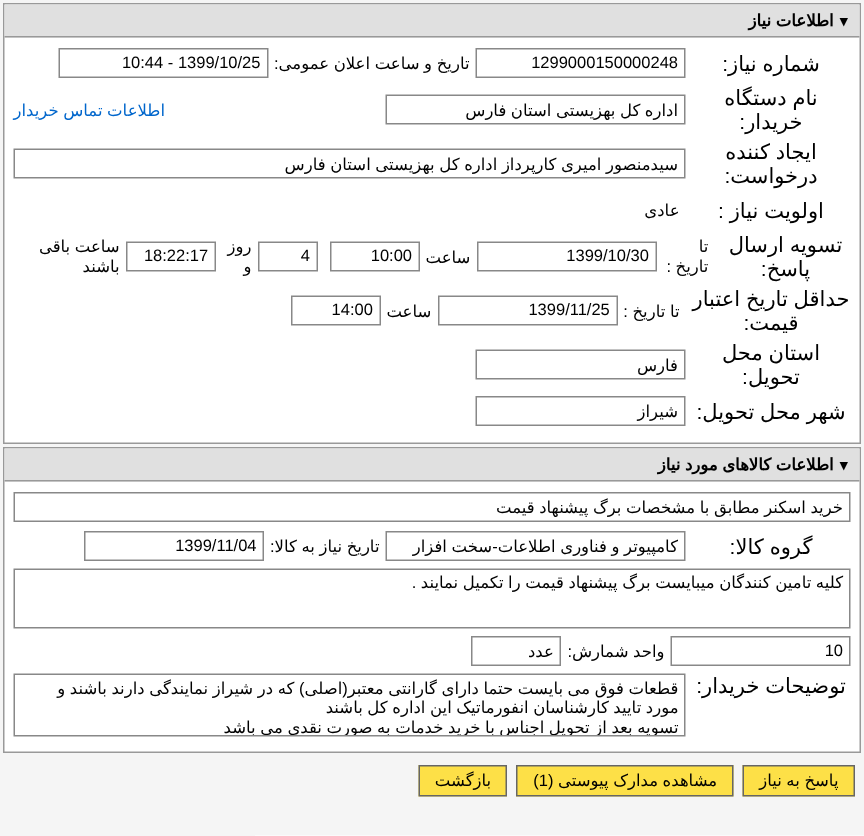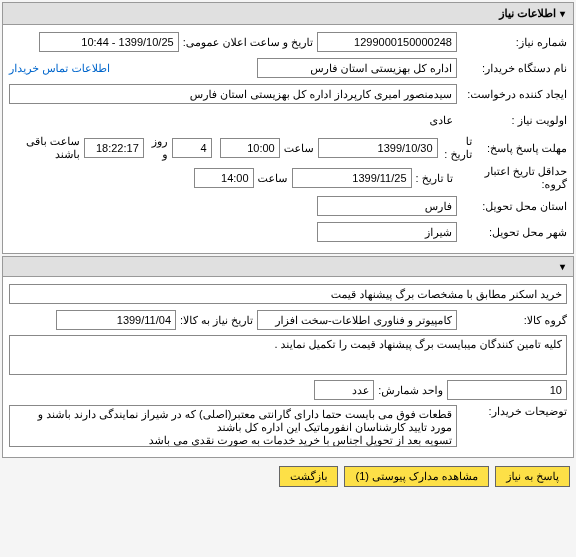--- a/index.html
+++ b/index.html
@@ -35,23 +35,23 @@
       padding: 6px;
     }
     .row {
       display: flex;
       align-items: center;
       margin-bottom: 4px;
       min-height: 22px;
     }
     .label {
       width: 110px;
-      text-align: right;
+      text-align: center;
       padding-left: 4px;
-      font-size: 11px;
+      font-size: 14px;
     }
     .label-wide {
       width: 140px;
     }
     .field {
       border: 1px solid #888;
       background: #fff;
       padding: 2px 4px;
       font-size: 11px;
       height: 20px;
@@ -118,51 +118,52 @@
     </div>
     <div class="row">
       <span class="label">ایجاد کننده درخواست:</span>
       <input class="field field-full" readonly="" value="سیدمنصور امیری کارپرداز اداره کل بهزیستی استان فارس" style="">
     </div>
     <div class="row">
       <span class="label">اولویت نیاز :</span>
       <span class="static-text">عادی</span>
     </div>
     <div class="row">
-      <span class="label">مهلت پاسخ پاسخ:</span>
+      <span class="label">تسویه ارسال پاسخ:</span>
       <span class="inline-label">تا تاریخ :</span>
       <input class="field field-120" readonly="" value="1399/10/30" style="">
       <span class="inline-label">ساعت</span>
       <input class="field field-60" readonly="" value="10:00" style="">
       <input class="field field-40" style="margin-right: 8px;" readonly="" value="4">
       <span class="inline-label">روز و</span>
       <input class="field field-60" readonly="" value="18:22:17" style="">
       <span class="inline-label">ساعت باقی باشند</span>
     </div>
     <div class="row">
-      <span class="label">حداقل تاریخ اعتبار گروه:</span>
+      <span class="label">حداقل تاریخ اعتبار قیمت:</span>
       <span class="inline-label">تا تاریخ :</span>
       <input class="field field-120" readonly="" value="1399/11/25" style="">
       <span class="inline-label">ساعت</span>
       <input class="field field-60" readonly="" value="14:00" style="">
     </div>
     <div class="row">
       <span class="label">استان محل تحویل:</span>
       <input class="field field-140" readonly="" value="فارس" style="">
     </div>
     <div class="row">
       <span class="label">شهر محل تحویل:</span>
       <input class="field field-140" readonly="" value="شیراز" style="">
     </div>
   </div>
 </div>
 
 <div class="section">
   <div class="section-header">
     <span class="toggle-icon">▾</span>
+    <span>اطلاعات کالاهای مورد نیاز</span>
   </div>
   <div class="section-body">
     <div class="row">
       <input class="field field-full" readonly="" value="خرید اسکنر مطابق با مشخصات برگ پیشنهاد قیمت" style="">
     </div>
     <div class="row">
       <span class="label">گروه کالا:</span>
       <input class="field field-200" readonly="" value="کامپیوتر و فناوری اطلاعات-سخت افزار" style="">
       <span class="inline-label">تاریخ نیاز به کالا:</span>
       <input class="field field-120" readonly="" value="1399/11/04" style="">

